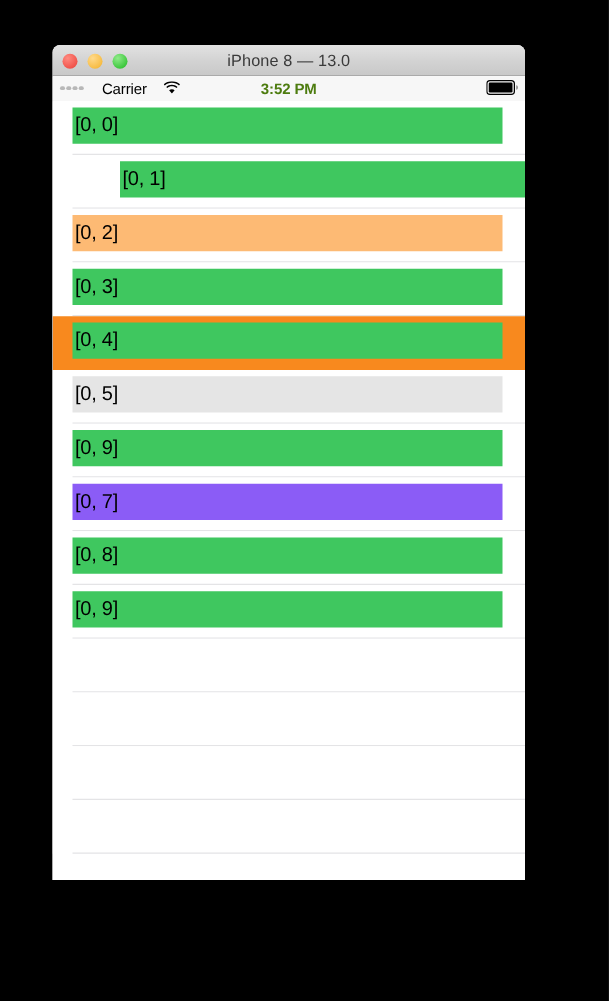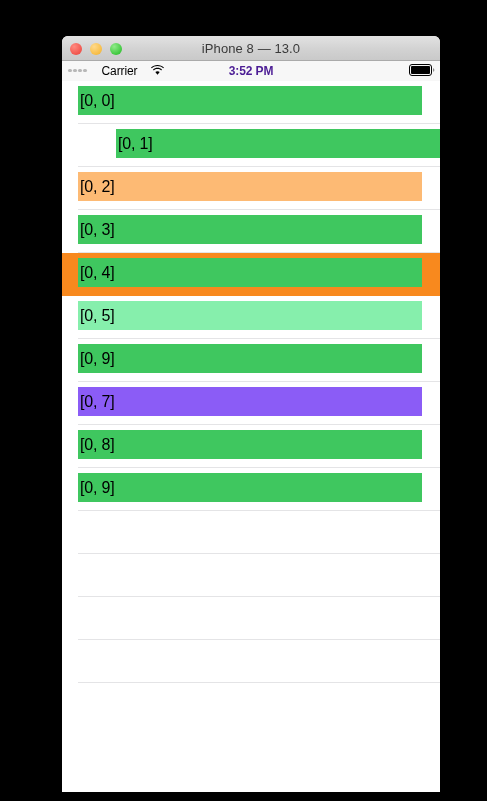--- a/index.html
+++ b/index.html
@@ -9,24 +9,24 @@
     height: 801px;
     background: #000000;
     overflow: hidden;
     font-family: "Liberation Sans", sans-serif;
     -webkit-font-smoothing: antialiased;
   }
 
   
   #sim-window {
     position: absolute;
-    left: 62px;
+    left: 42px;
     top: 36px;
     width: 378px;
-    height: 756px;
+    height: 668px;
     background: #ffffff;
     border-radius: 6px 6px 0 0;
     overflow: hidden;
   }
 
   
   #titlebar {
     position: relative;
     height: 25px;
     background: linear-gradient(to bottom, #e2e2e2 0%, #d2d2d2 55%, #c9c9c9 100%);
@@ -108,21 +108,21 @@
     letter-spacing: -0.1px;
   }
   #wifi-icon { display: block; }
   #status-center {
     position: absolute;
     left: 0;
     width: 100%;
     text-align: center;
     font-size: 12px;
     font-weight: bold;
-    color: #4c1d95;
+    color: #4d7c0f;
     letter-spacing: -0.1px;
   }
   #status-right {
     position: absolute;
     right: 5px;
     display: flex;
     align-items: center;
   }
   #battery-icon { display: block; }
 
@@ -235,21 +235,21 @@
             <span class="row-label">[0, 3]</span>
           </div>
           <div class="row-separator" style="background: rgb(228, 228, 230);"></div>
         </div>
         <div class="table-row selected">
           <div class="row-bar" style="background: rgb(63, 199, 95);">
             <span class="row-label">[0, 4]</span>
           </div>
         </div>
         <div class="table-row">
-          <div class="row-bar" style="background: #86efac;">
+          <div class="row-bar" style="background: #e5e5e5;">
             <span class="row-label">[0, 5]</span>
           </div>
           <div class="row-separator" style="background: rgb(228, 228, 230);"></div>
         </div>
         <div class="table-row">
           <div class="row-bar" style="background: rgb(63, 199, 95);">
             <span class="row-label">[0, 9]</span>
           </div>
           <div class="row-separator" style="background: rgb(228, 228, 230);"></div>
         </div>

